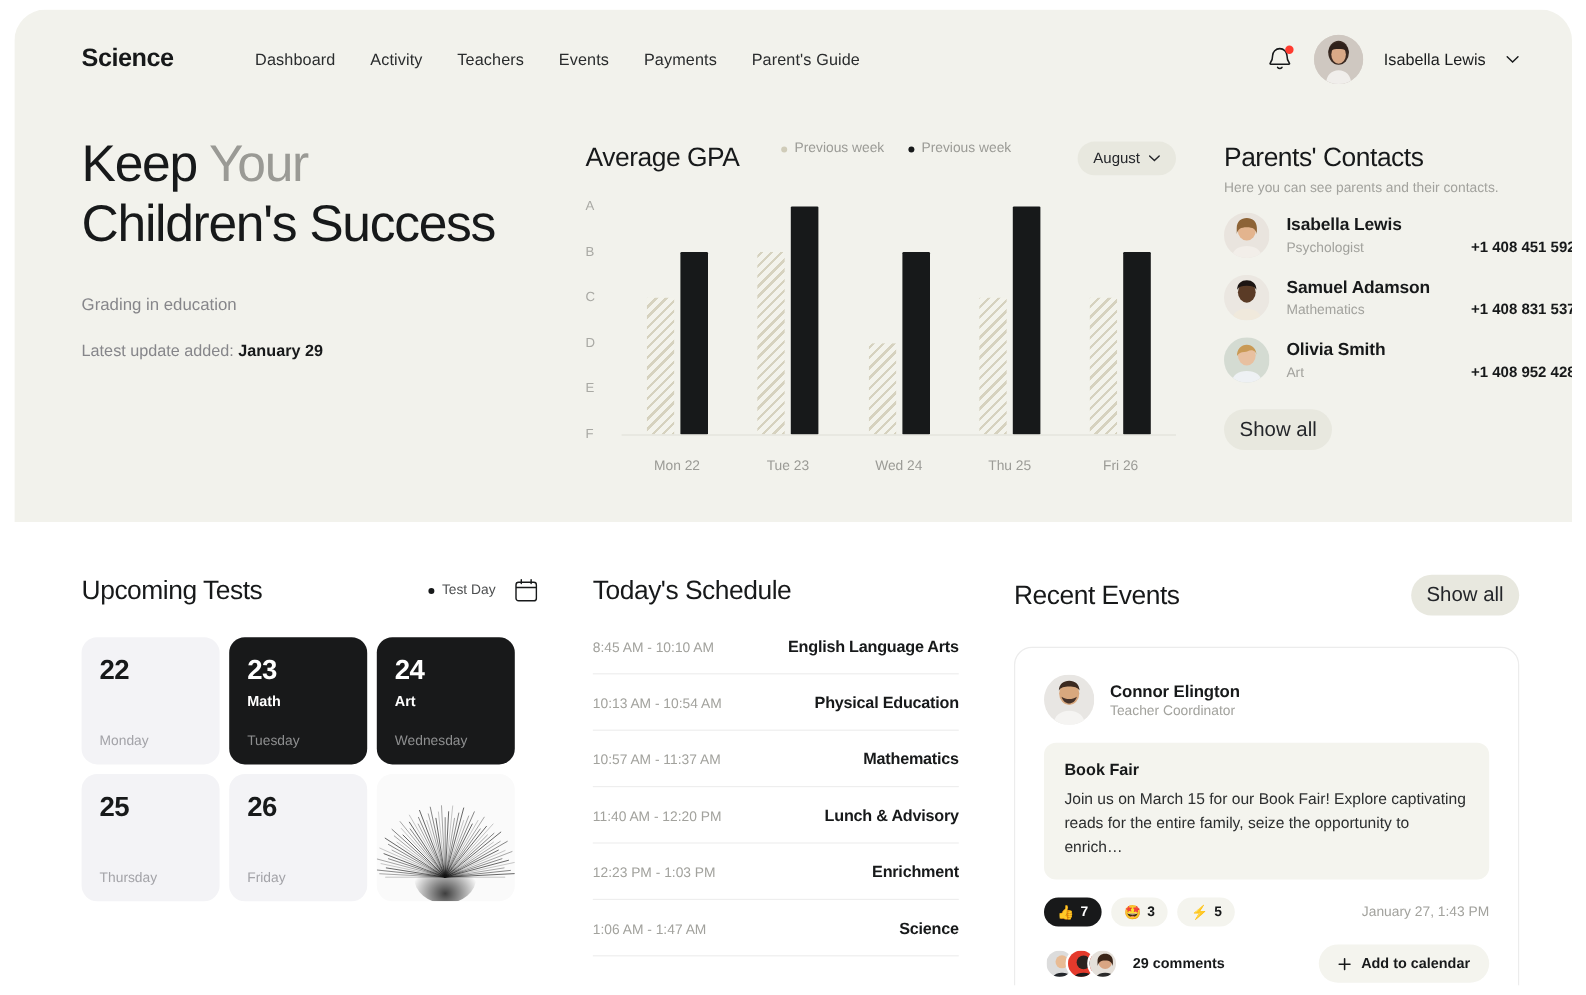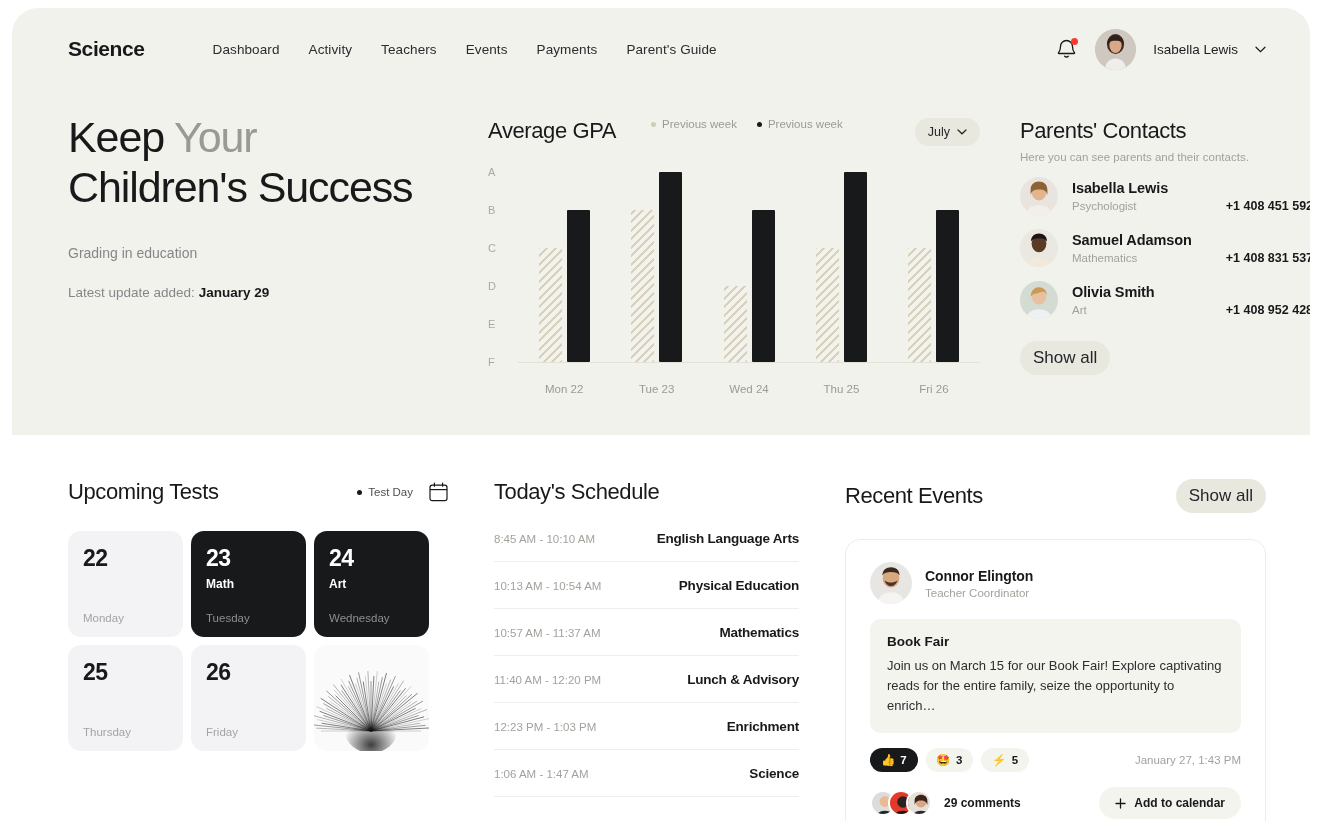--- a/index.html
+++ b/index.html
@@ -189,21 +189,21 @@
             <span class="lg">
               <span class="lgdot" style="background:#d0ccb9"></span>
               <span>Previous week</span>
             </span>
             <span class="lg">
               <span class="lgdot" style="background:#17191a"></span>
               <span>Previous week</span>
             </span>
           </div>
           <button class="monthsel">
-            <span>July</span>
+            <span>August</span>
             <svg width="10" height="6" viewBox="0 0 10 6" fill="none">
               <path d="M1 1 5 4.8 9 1" stroke="#24262a" stroke-width="1.2" stroke-linecap="round"></path>
             </svg>
           </button>
         </div>
 
         <div class="plot">
           <div class="ylabels" id="ylabels">
               <div class="ylab" style="top: 0px;">A</div>
               <div class="ylab" style="top: 38px;">B</div>

